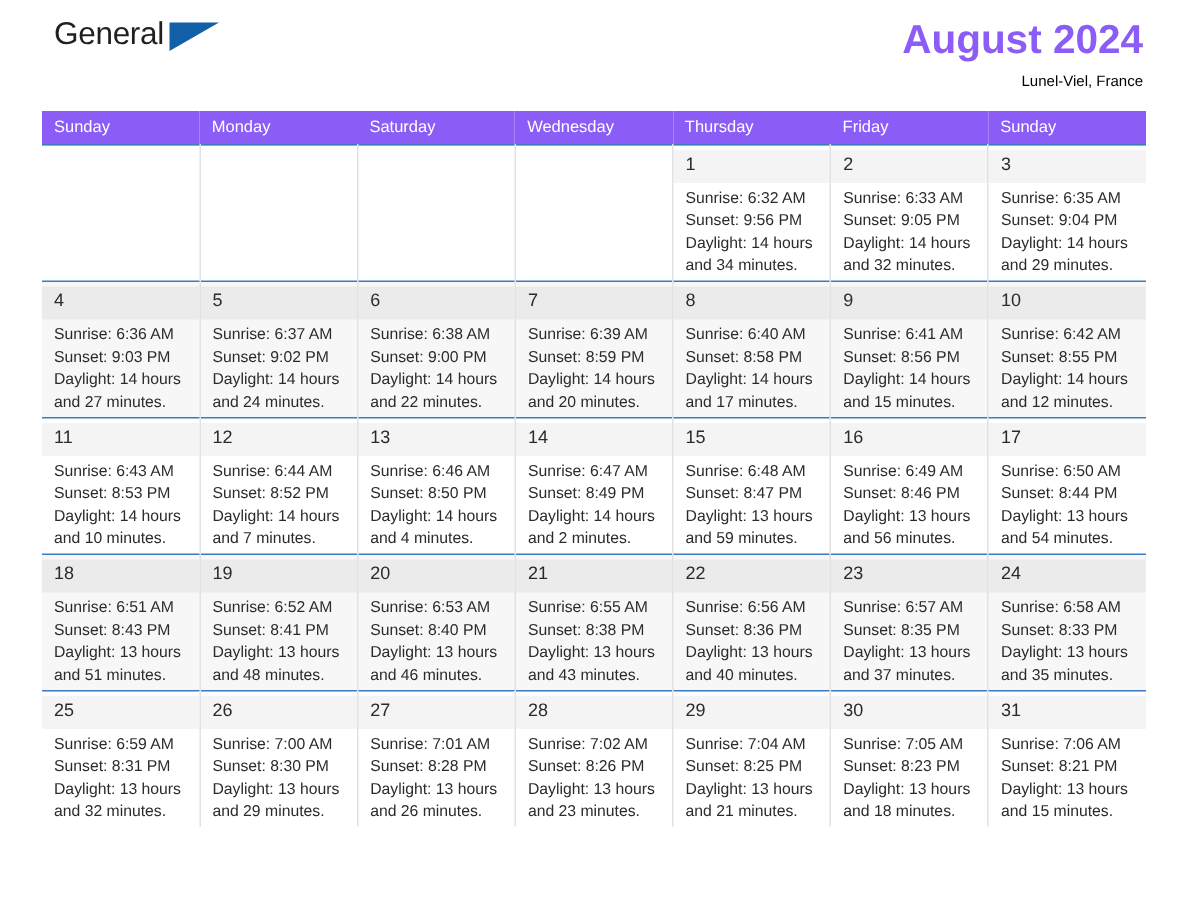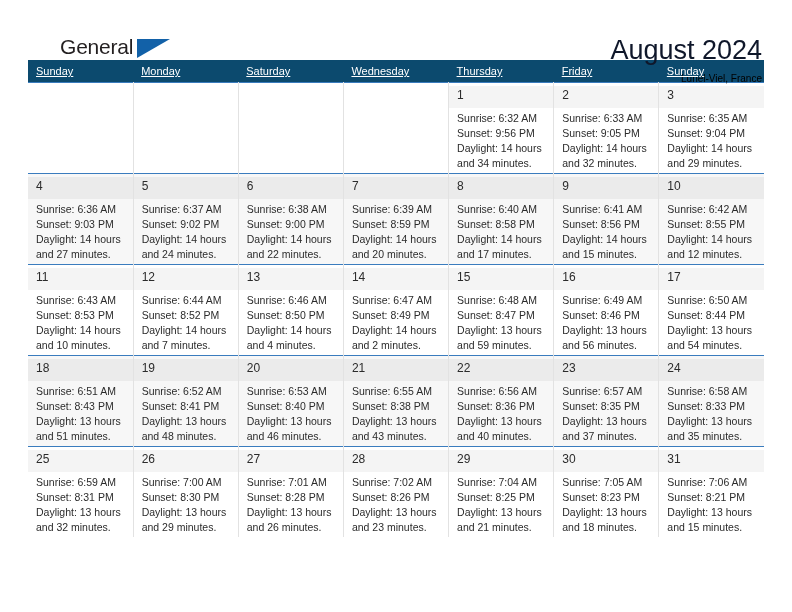--- a/index.html
+++ b/index.html
@@ -20,24 +20,23 @@
     height: 612px;
     box-sizing: border-box;
     padding: 0 28px;
   }
 
   
   .header {
     display: flex;
     align-items: flex-start;
     justify-content: space-between;
-    padding-top: 36px;
-    height: 60px;
+    padding-top: 12px;
+    height: 74px;
     box-sizing: border-box;
-    margin-left: 24px;
   }
   .brand {
     position: relative;
     width: 140px;
     height: 56px;
     padding-left: 8px;
     box-sizing: border-box;
   }
   .brand-general {
     font-size: 21px;
@@ -64,49 +63,48 @@
     border-left: 33px solid #1261a8;
     border-bottom: 19px solid transparent;
   }
 
   .title-block {
     text-align: right;
     padding-right: 2px;
   }
   .cal-title {
     font-size: 27px;
-    font-weight: normal;
-    color: #0f172a;
+    font-weight: bold;
+    color: #8b5cf6;
     line-height: 1.05;
     white-space: nowrap;
   }
   .cal-subtitle {
     font-size: 10px;
     color: #000000;
     margin-top: 9px;
     white-space: nowrap;
   }
 
   
   .calendar {
     width: 736px;
     border-collapse: collapse;
     table-layout: fixed;
   }
   .calendar th {
-    background: #0c4a6e;
+    background: #8b5cf6;
     color: #ffffff;
     font-size: 11px;
     font-weight: normal;
     text-align: left;
     padding: 5px 0 5px 8px;
     height: 20px;
     box-sizing: border-box;
     border: none;
-    text-decoration: underline;
   }
   .calendar td {
     vertical-align: top;
     height: 90px;
     padding: 0;
     border-top: 1px solid #3a7cbe;
     border-right: 1px solid #e2e2e2;
     border-bottom: none;
     border-left: none;
     background: #ffffff;

